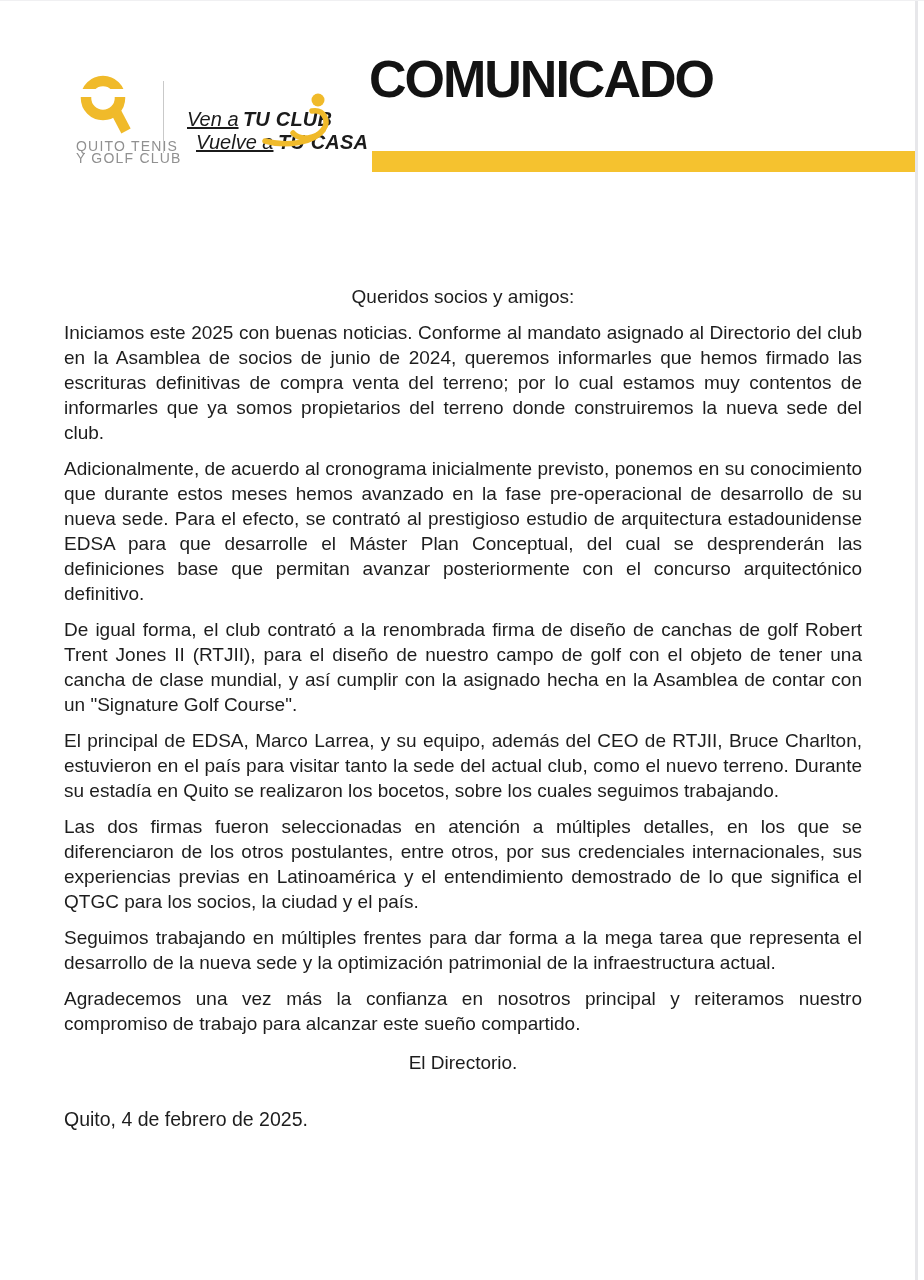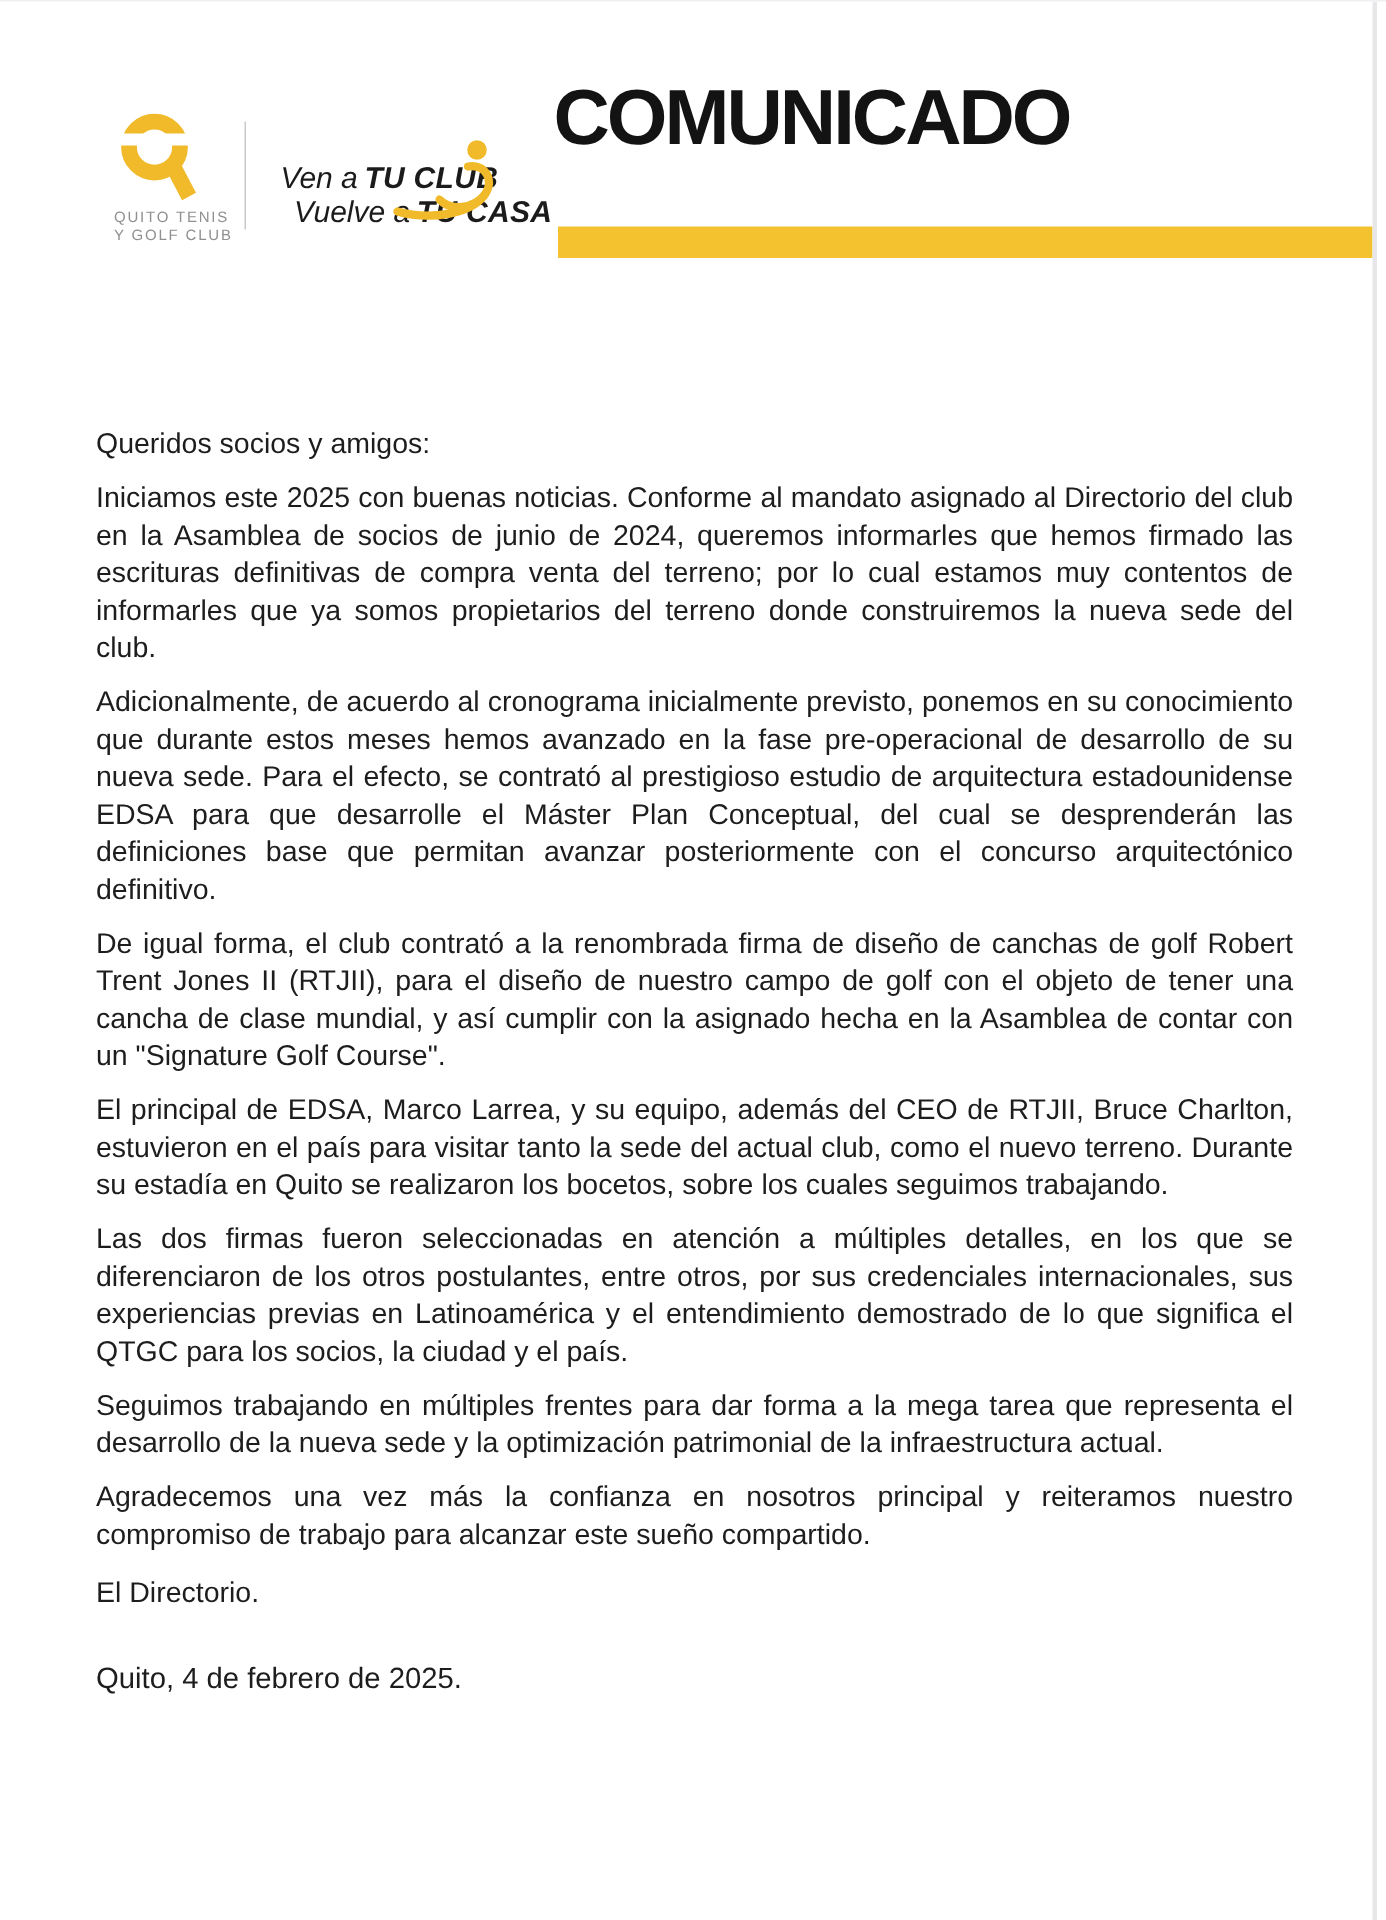--- a/index.html
+++ b/index.html
@@ -27,42 +27,42 @@
   
   .logo-block {
     position: absolute;
     left: 76px; top: 74px;
     width: 62px;
     text-align: center;
   }
   .logo-block svg { display: block; margin: 0 auto; }
   .club-name {
     margin-top: 3px;
-    font-size: 10px;
+    font-size: 14px;
     line-height: 12px;
     letter-spacing: 1.2px;
     color: #909090;
     white-space: nowrap;
   }
   .header-divider {
     position: absolute;
     left: 163px; top: 80px;
     width: 1px; height: 72px;
     background: #c9c9c9;
   }
   .tagline {
     position: absolute;
     left: 187px; top: 107px;
     font-size: 20px;
     line-height: 23px;
     font-style: italic;
     color: #1b1b1b;
     white-space: nowrap;
   }
-  .tagline .pre { font-weight: 400; margin-right: 0.22em; }
+  .tagline .pre { font-weight: 400; margin-right: 0.22em; text-decoration: underline; }
   .tagline .strong { font-weight: 700; letter-spacing: 0.2px; }
   .tagline .line2 { padding-left: 9px; }
   .golfer-icon-wrap {
     position: absolute;
     left: 262px; top: 90px;
     width: 76px; height: 60px;
   }
   .page-title {
     position: absolute;
     left: 369px; top: 52px;
@@ -87,21 +87,21 @@
     width: 798px;
     color: #1d1d1d;
     font-size: 19px;
     line-height: 25px;
   }
   .letter p {
     margin: 0 0 11px 0;
     text-align: justify;
   }
   .letter p.salutation,
-  .letter p.signoff { text-align: left; }
+  .letter p.signoff { text-align: center; }
   .letter p.signoff { margin-top: 14px; }
   .dateline {
     margin-top: 32px;
     text-align: left;
     font-size: 19.5px;
   }
 </style>
 </head>
 <body>
 

